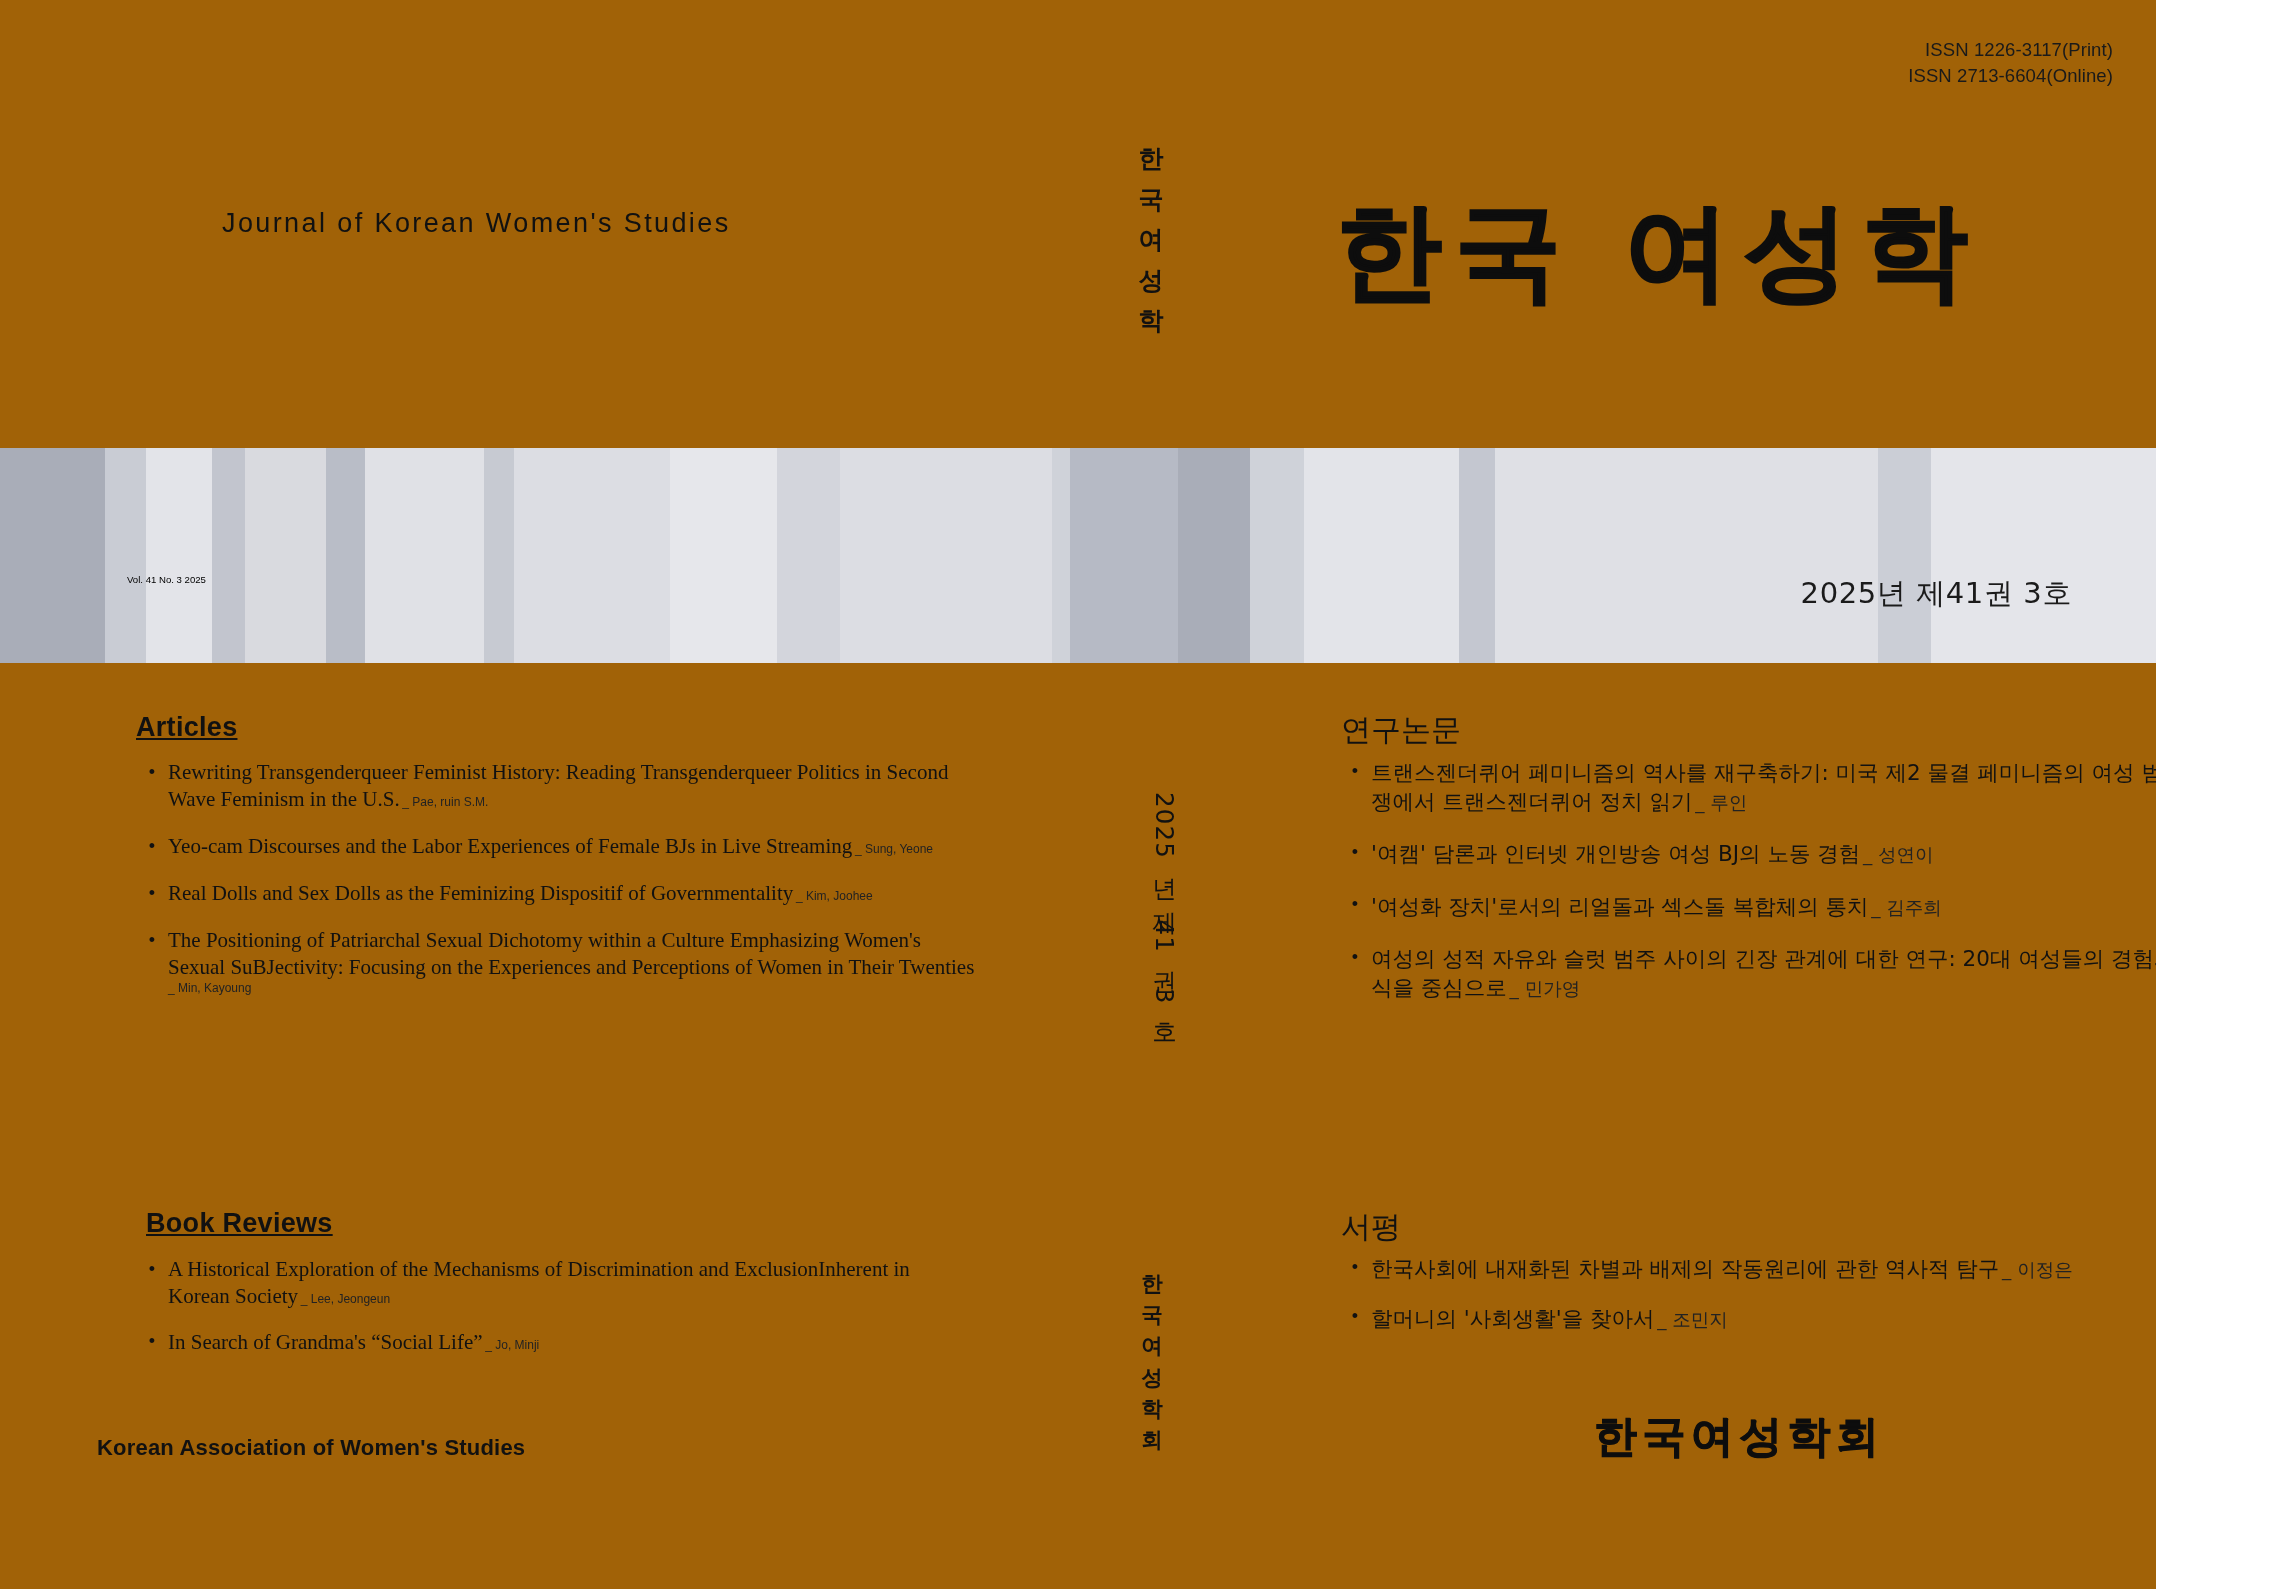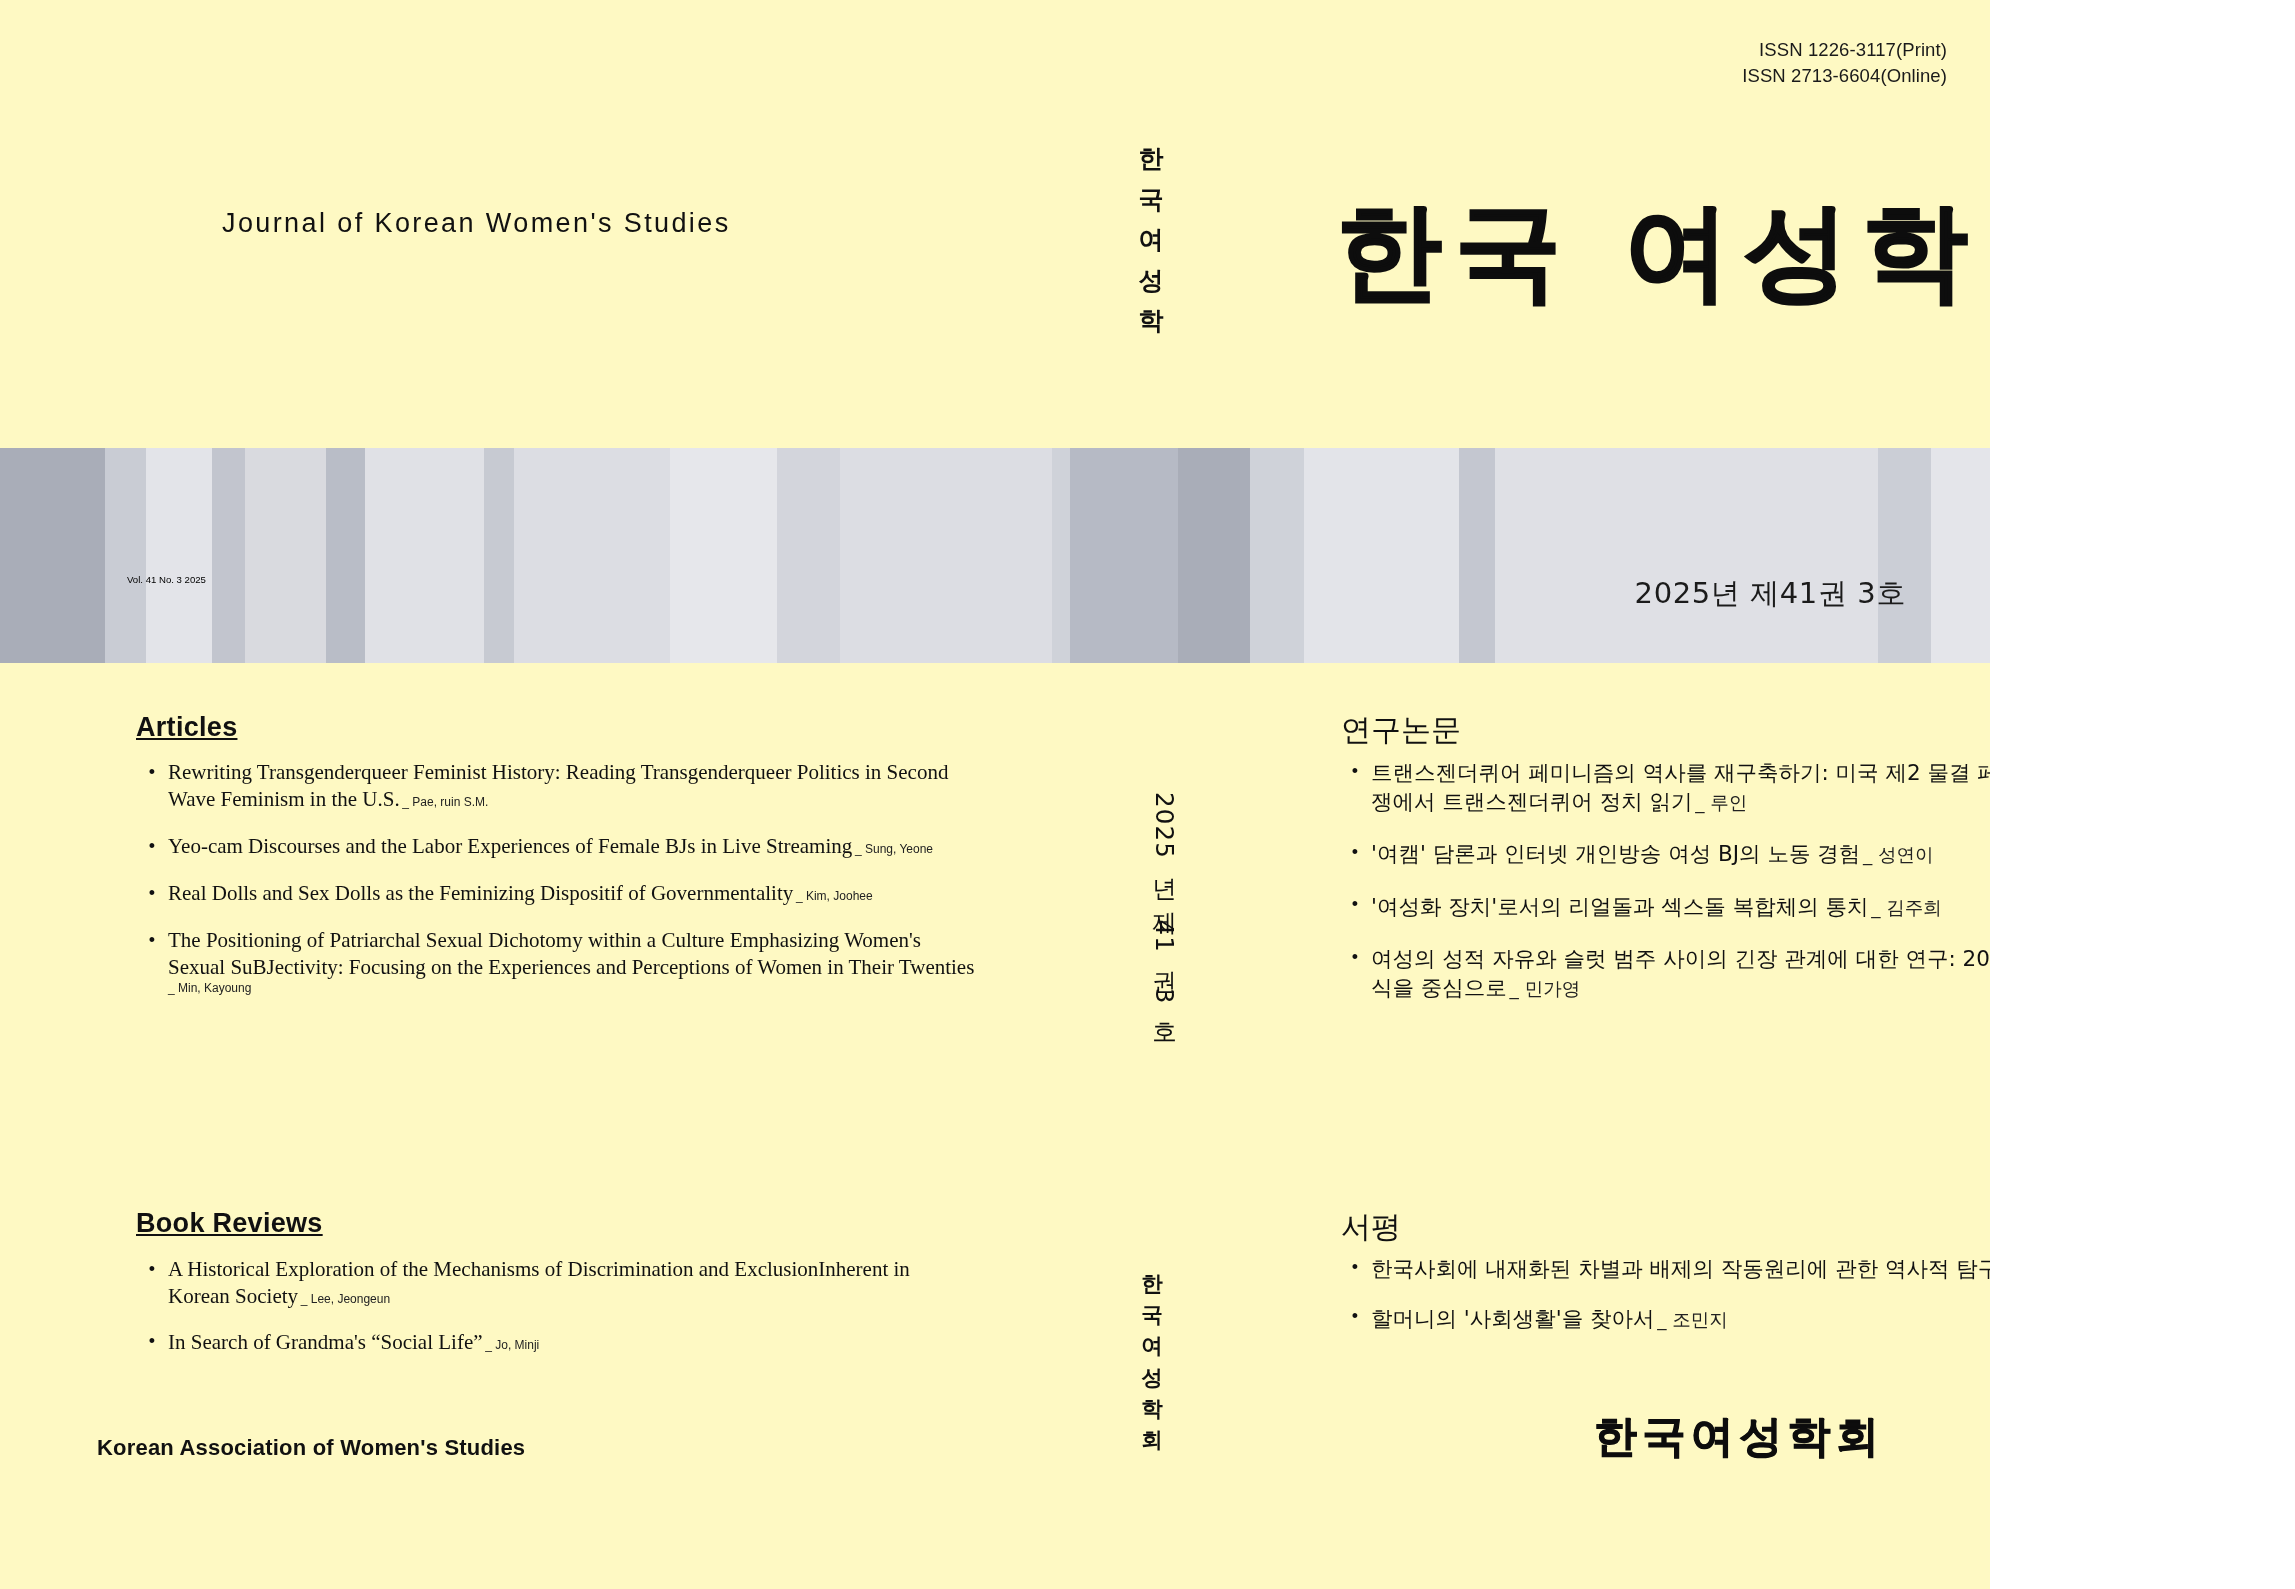--- a/index.html
+++ b/index.html
@@ -5,23 +5,23 @@
   html, body {
     margin: 0;
     padding: 0;
     background: #ffffff;
   }
   body {
     font-family: "Liberation Sans", sans-serif;
   }
   .cover {
     position: relative;
-    width: 1990px;
+    width: 2156px;
     height: 1589px;
-    background: #fef9c3;
+    background: #a16207;
     overflow: hidden;
   }
   
   .issn {
     position: absolute;
     right: 43px;
     top: 37px;
     text-align: right;
     font-size: 18.5px;
     line-height: 1.42;
@@ -300,21 +300,21 @@
       <span class="txt">'여성화 장치'로서의 리얼돌과 섹스돌 복합체의 통치</span>
       <span class="author">_ 김주희</span>
     </div>
     <div class="item item-ko">
       <span class="bullet">•</span>
       <span class="txt">여성의 성적 자유와 슬럿 범주 사이의 긴장 관계에 대한 연구: 20대 여성들의 경험과 인식을 중심으로</span>
       <span class="author">_ 민가영</span>
     </div>
   </div>
 
-  <div class="sec-head-en" style="left:136px;top:1208px;">Book Reviews</div>
+  <div class="sec-head-en" style="left:146px;top:1208px;">Book Reviews</div>
   <div class="list" style="left:144px;top:1256px;width:825px;">
     <div class="item item-en" style="margin-bottom:19px;">
       <span class="bullet">•</span>
       <span class="txt">A Historical Exploration of the Mechanisms of Discrimination and ExclusionInherent in Korean Society</span>
       <span class="author">_ Lee, Jeongeun</span>
     </div>
     <div class="item item-en">
       <span class="bullet">•</span>
       <span class="txt">In Search of Grandma's “Social Life”</span>
       <span class="author">_ Jo, Minji</span>

